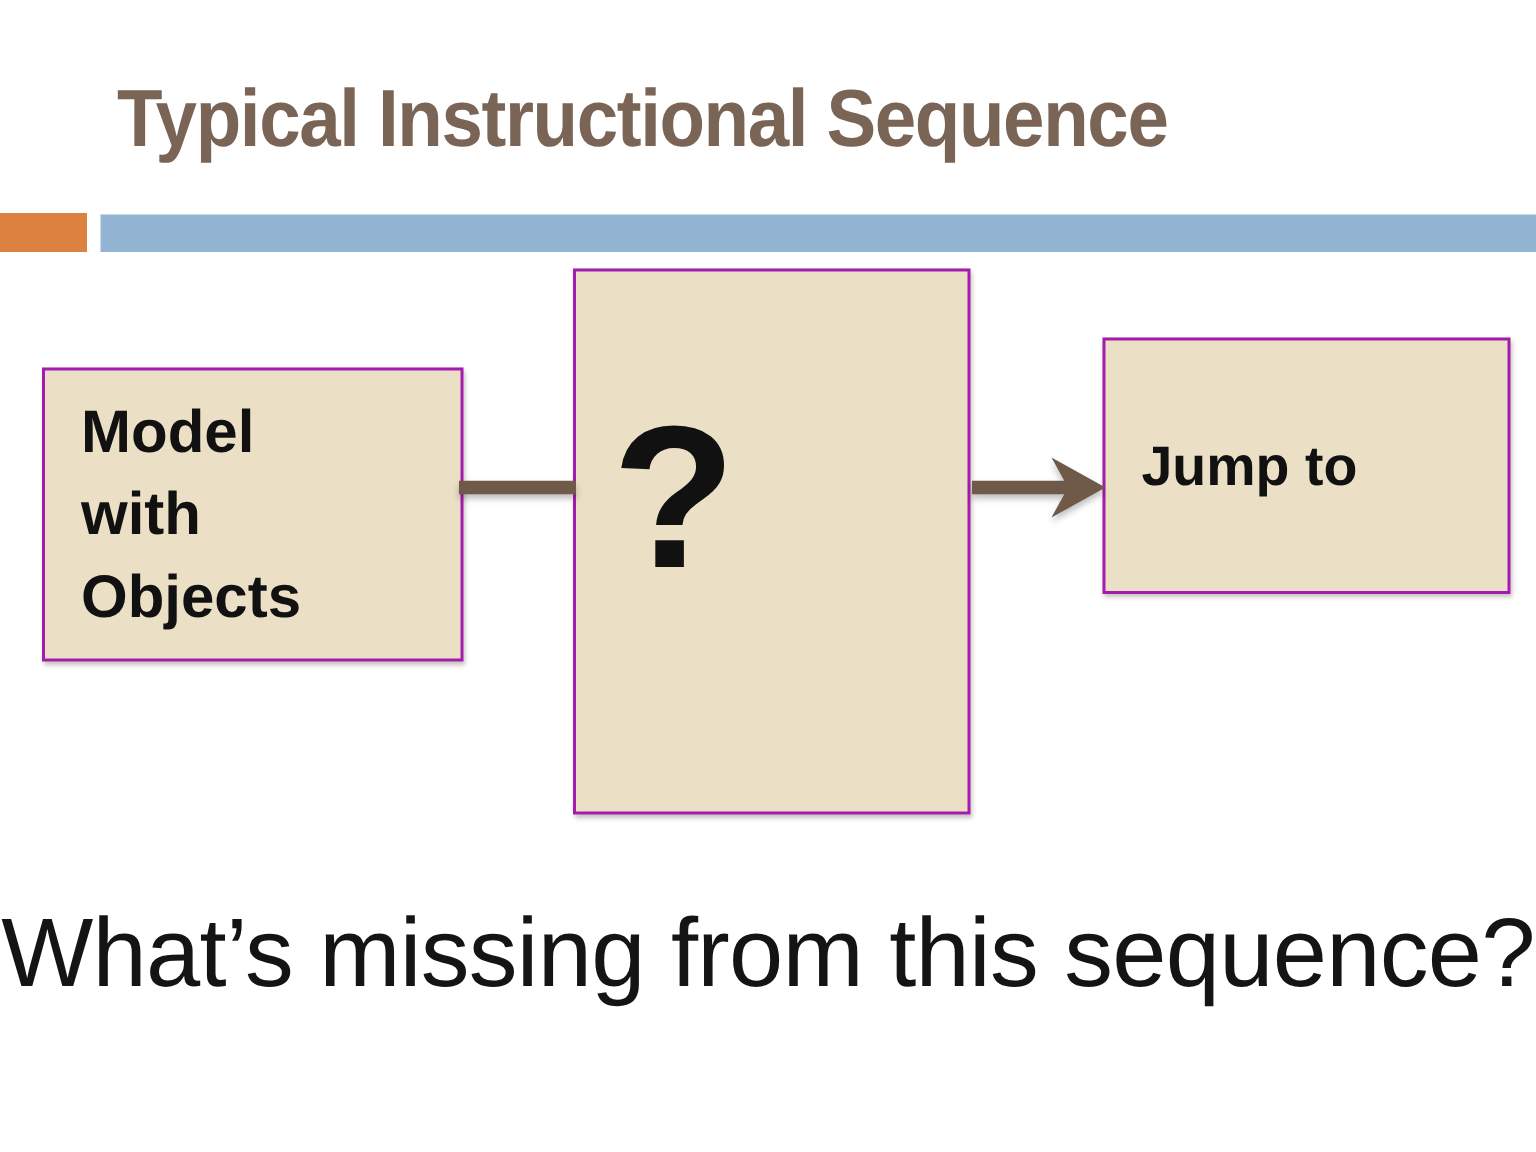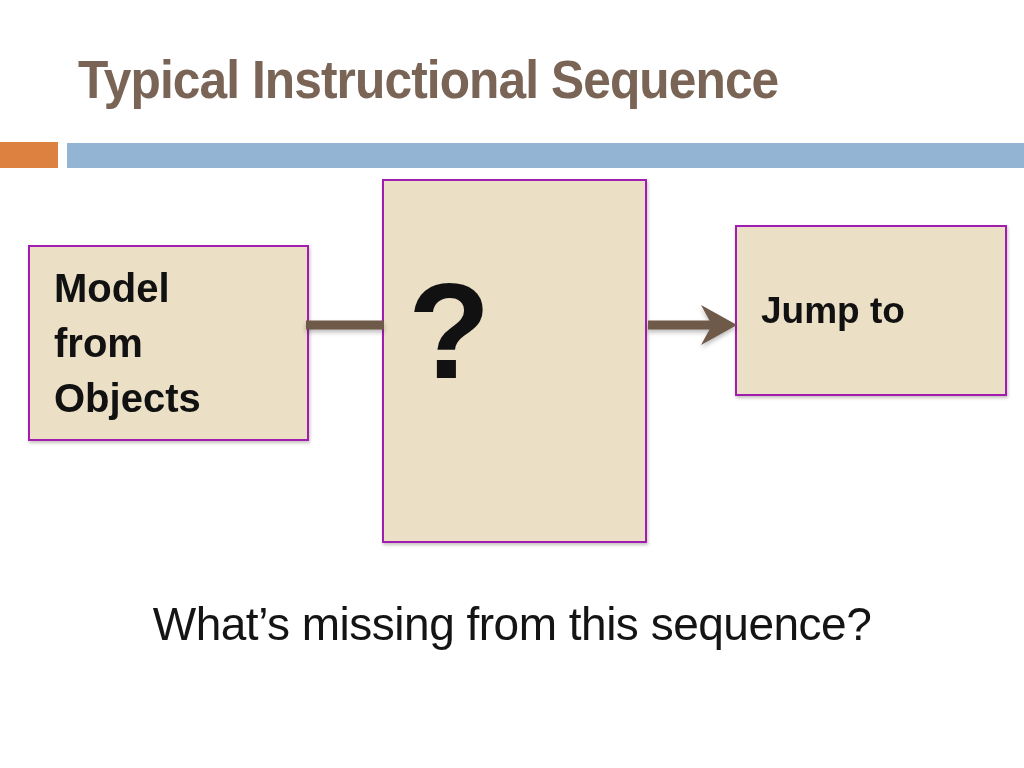--- a/index.html
+++ b/index.html
@@ -47,37 +47,37 @@
 
   .arrow-layer{
     position:absolute;left:0;top:0;width:1024px;height:768px;
     pointer-events:none;
     filter:drop-shadow(0 3px 2px rgba(0,0,0,0.25));
   }
 
   .footer-question{
     position:absolute;left:0;right:0;top:597px;
     text-align:center;
-    font-size:46px;font-weight:400;color:#141414;
+    font-size:65px;font-weight:400;color:#141414;
     letter-spacing:-0.5px;
   }
 </style>
 </head>
 <body>
 
 <div class="slide">
 
   <div class="slide-title">Typical Instructional Sequence</div>
 
   <div class="accent-orange"></div>
   <div class="accent-blue"></div>
 
   <div class="flow-box box-left">
     <span class="line">Model</span>
-    <span class="line">from</span>
+    <span class="line">with</span>
     <span class="line">Objects</span>
   </div>
 
   <div class="flow-box box-center">
     <span class="line">?</span>
   </div>
 
   <div class="flow-box box-right">
     <span class="line">Jump to</span>
   </div>

